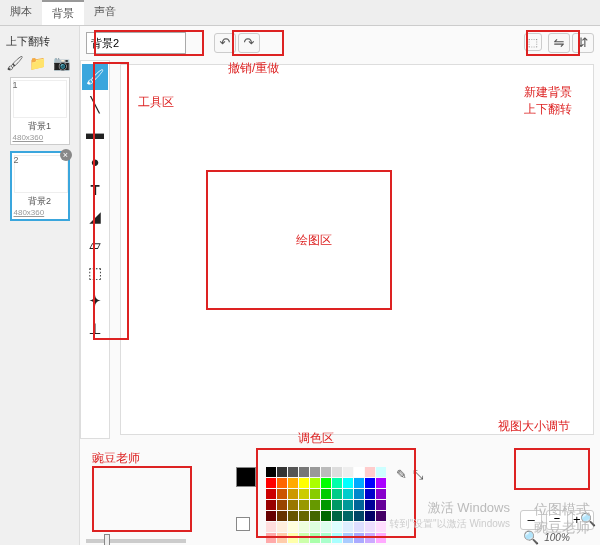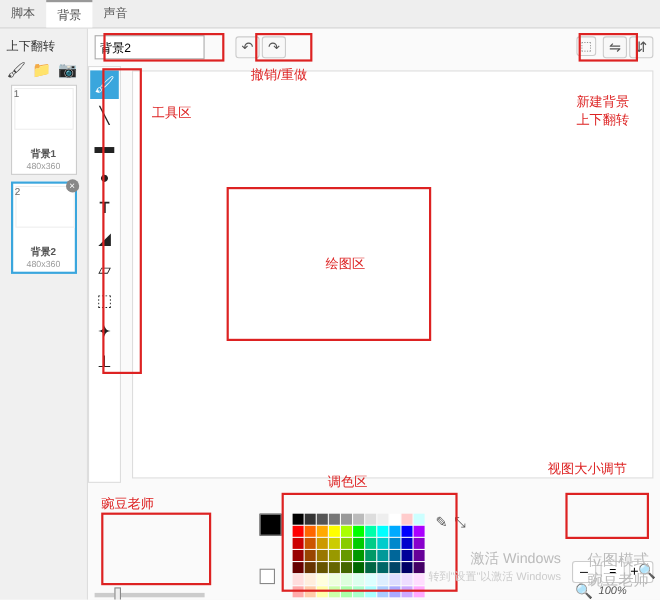--- a/index.html
+++ b/index.html
@@ -10,22 +10,22 @@
 .main { display: flex; height: calc(100% - 22px); }
 .left-panel { width: 80px; background: #f0f0f0; border-right: 1px solid #ddd; padding: 4px; }
 .new-section { font-size: 11px; color: #333; margin: 4px 2px; }
 .new-actions { display: flex; gap: 6px; margin: 6px 2px; }
 .new-actions span { font-size: 14px; color: #444; cursor: pointer; }
 .thumb { background: #fff; border: 1px solid #ccc; margin: 6px auto; padding: 2px; width: 60px; position: relative; }
 .thumb.sel { border: 2px solid #3aa6dd; }
 .thumb-img { width: 54px; height: 38px; background: #fff; border: 1px solid #eee; }
 .thumb-num { position: absolute; top: 2px; left: 2px; font-size: 9px; color: #666; }
 .thumb-close { position: absolute; top: -4px; right: -4px; width: 12px; height: 12px; background: #888; border-radius: 50%; color: #fff; font-size: 9px; line-height: 12px; text-align: center; }
-.thumb-label { font-size: 9px; color: #555; text-align: center; margin-top: 16px; font-weight: bold; }
-.thumb-size { font-size: 8px; color: #999; text-align: center; }
+.thumb-label { font-size: 9px; color: #555; text-align: center; margin-top: 2px; }
+.thumb-size { font-size: 8px; color: #999; text-align: left; text-decoration: underline; }
 .editor { flex: 1; display: flex; flex-direction: column; background: #fafafa; }
 .topbar { display: flex; align-items: center; gap: 4px; padding: 6px; position: relative; }
 .name-input { width: 100px; height: 22px; border: 1px solid #aaa; padding: 0 4px; font-size: 11px; }
 .undo-group { display: flex; gap: 2px; margin-left: 24px; }
 .small-btn { width: 22px; height: 20px; border: 1px solid #ccc; background: #f8f8f8; border-radius: 3px; font-size: 13px; line-height: 18px; text-align: center; color: #555; cursor: pointer; }
 .text-btns { display: flex; gap: 12px; margin-left: 38px; font-size: 11px; color: #555; }
 .text-btns span { cursor: pointer; }
 .flip-group { display: flex; gap: 2px; margin-left: auto; }
 .mode-toggle { width: 18px; height: 18px; border: 1px solid #ccc; border-radius: 3px; margin-right: 4px; font-size: 11px; text-align: center; line-height: 16px; color: #777; }
 .editor-body { display: flex; flex: 1; position: relative; }

